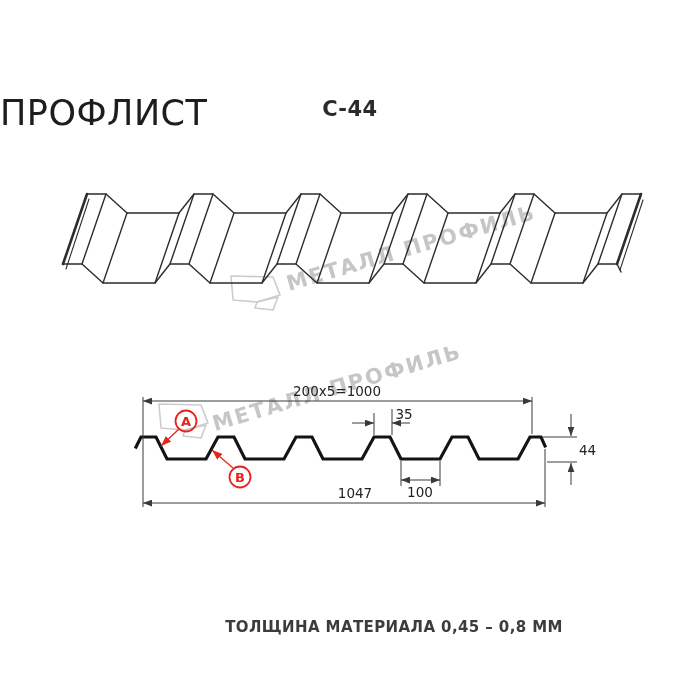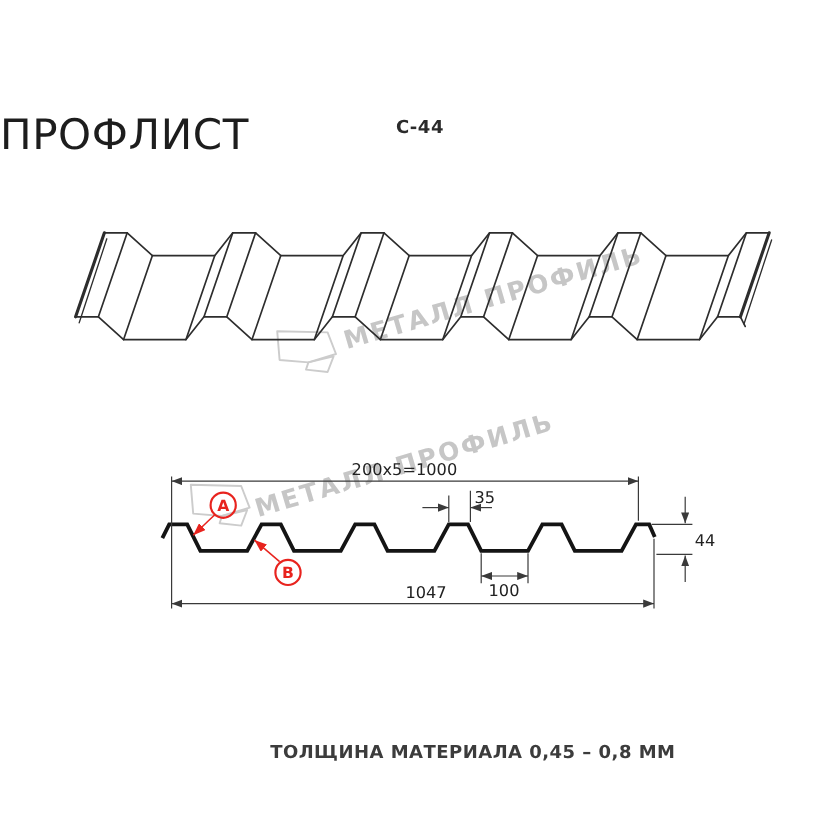--- a/index.html
+++ b/index.html
@@ -6,21 +6,21 @@
   body{
     width:700px;height:700px;position:relative;background:#ffffff;overflow:hidden;
     font-family:"DejaVu Sans","Liberation Sans",sans-serif;
   }
   .title{
     position:absolute;left:0;top:56px;width:700px;text-align:left;
     font-size:35px;font-weight:400;color:#1d1d1d;letter-spacing:.5px;line-height:1;margin-top:40px;
   }
   .subtitle{
     position:absolute;left:0;top:99px;width:700px;text-align:center;
-    font-size:15px;font-weight:700;color:#2b2b2b;letter-spacing:.5px;line-height:1;
+    font-size:21px;font-weight:700;color:#2b2b2b;letter-spacing:.5px;line-height:1;
   }
   .footer-note{
     position:absolute;left:0;top:620px;width:700px;text-align:center;
     font-size:15px;font-weight:700;color:#3c3c3c;letter-spacing:.4px;line-height:1;padding-left:44px;
   }
   svg{position:absolute;left:0;top:0;}
   .wm-text{font-size:21px;font-weight:700;letter-spacing:2px;fill:#c6c6c6;}
   .wm-logo{fill:none;stroke:#cccccc;stroke-width:1.6;stroke-linejoin:round;}
   .d3{fill:none;stroke:#2d2d2d;stroke-width:1.4;stroke-linejoin:round;stroke-linecap:round;}
   .d3-heavy{fill:none;stroke:#2d2d2d;stroke-width:2.6;stroke-linecap:round;}

